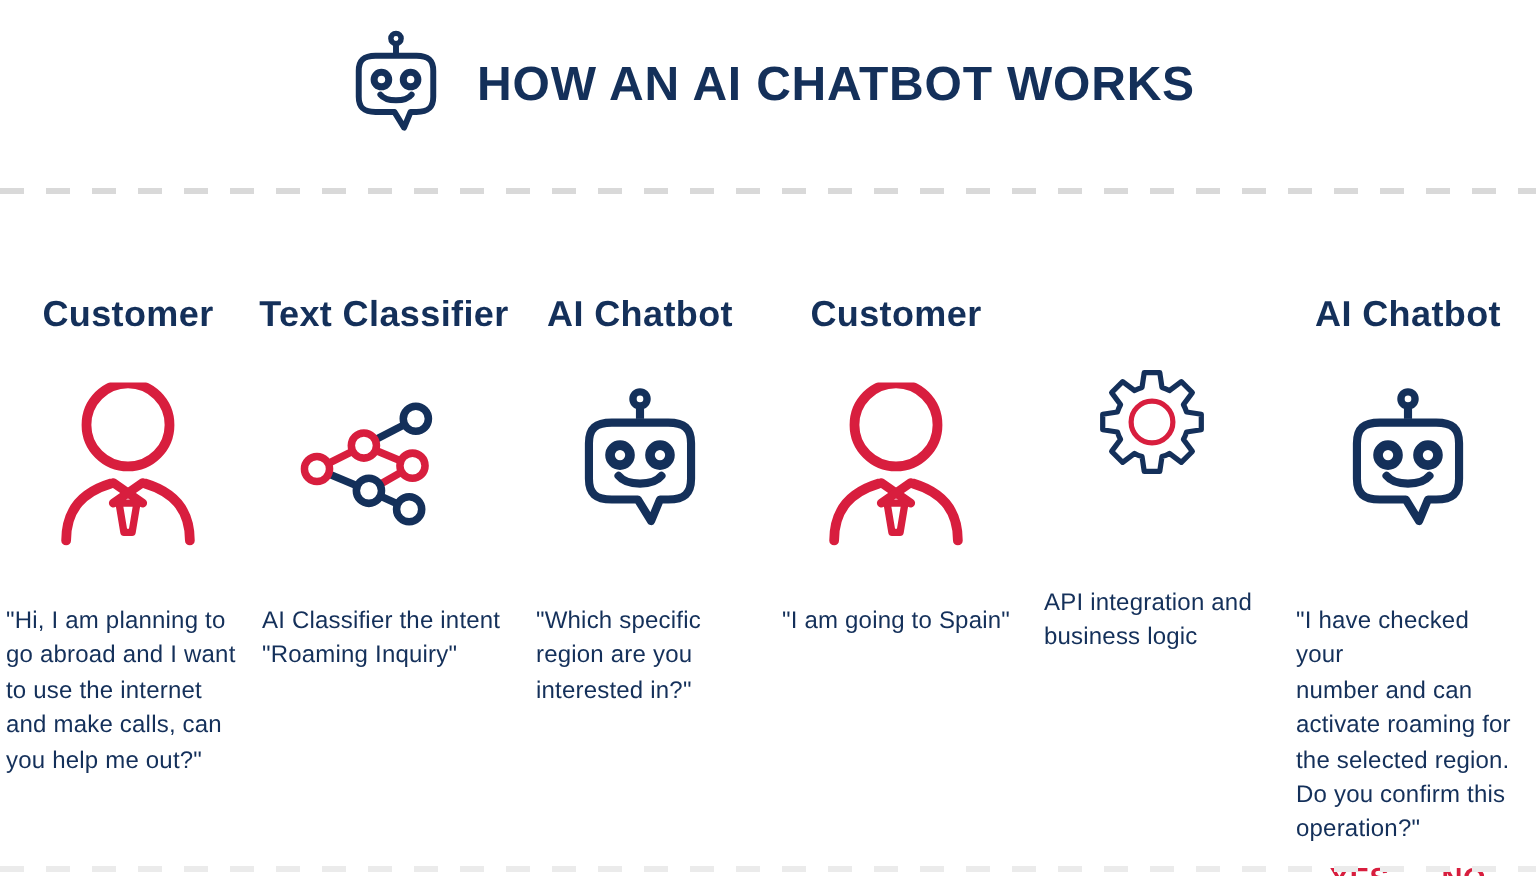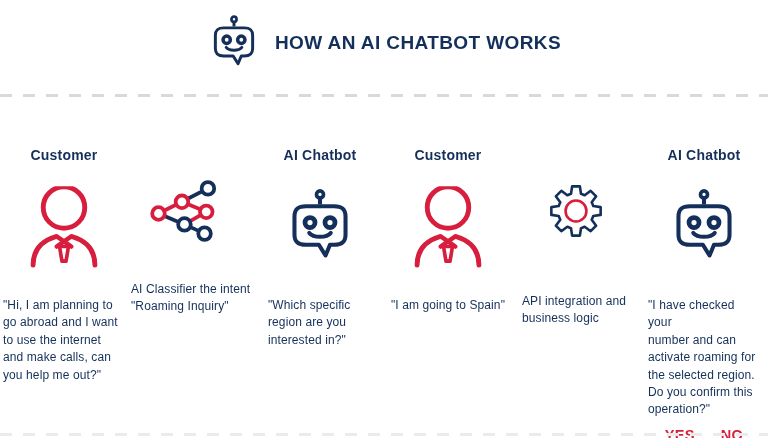--- a/index.html
+++ b/index.html
@@ -4,30 +4,30 @@
 <style>
   :root { --navy:#14305A; --red:#D81E3E; --divider:#D9D9D9; --divider_bottom:#EBEBEB; }
   * { margin:0; padding:0; box-sizing:border-box; }
   html,body { background:#fff; }
   .page {
     position:relative; width:768px; height:438px; background:#fff; overflow:hidden;
     font-family:"Liberation Sans", sans-serif; color:var(--navy);
   }
   .header { display:flex; justify-content:center; align-items:center; gap:14px; padding-top:12px; height:74px; }
   .header .logo-svg { width:54px; height:62px; flex:0 0 auto; }
-  .title { font-size:19px; font-weight:700; letter-spacing:.4px; color:var(--navy); }
+  .title { font-size:24px; font-weight:700; letter-spacing:.4px; color:var(--navy); }
   .divider {
     height:3px; margin-top:20px;
     background:repeating-linear-gradient(90deg, var(--divider) 0 12px, transparent 12px 23px);
   }
   .divider.bottom { position:absolute; left:0; right:0; bottom:2px; margin:0;
     background:repeating-linear-gradient(90deg, var(--divider_bottom) 0 12px, transparent 12px 23px); }
   .columns { display:flex; margin-top:50px; }
   .column { width:128px; display:flex; flex-direction:column; align-items:center; }
-  .col-label { font-size:14px; font-weight:700; letter-spacing:.2px; color:var(--navy); text-align:center; }
+  .col-label { font-size:18px; font-weight:700; letter-spacing:.2px; color:var(--navy); text-align:center; }
   .icon-box { height:92px; margin-top:18px; display:flex; align-items:center; justify-content:center; }
   .col-text {
     margin-top:24px; width:122px; font-size:12px; line-height:1.45; letter-spacing:.1px;
     color:var(--navy); white-space:pre-line; text-align:left;
   }
   .column:nth-child(3) .col-text { width:104px; }
   .column:nth-child(4) .col-text { text-align:center; }
   .column:nth-child(5) .col-text { width:108px;margin-top:36px; }
   .column:nth-child(6) .col-text { width:112px; }
   .options { display:flex; justify-content:center; gap:26px; margin-top:8px; }
@@ -101,20 +101,21 @@
           </svg>
       </div>
       <p class="col-text">"Hi, I am planning to
 go abroad and I want
 to use the internet
 and make calls, can
 you help me out?"</p>
     </section>
 
     <section class="column">
+      <h2 class="col-label">Text Classifier</h2>
       <div class="icon-box">
         <svg class="ic-network" viewBox="0 0 100 74">
             <use href="#sym-network"></use>
           </svg>
       </div>
       <p class="col-text">AI Classifier the intent
 "Roaming Inquiry"</p>
     </section>
 
     <section class="column">

